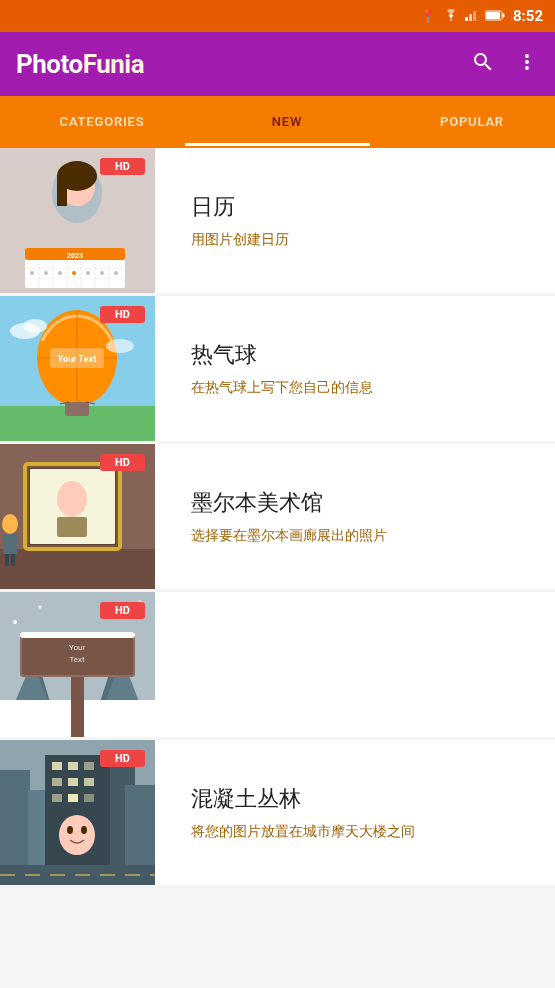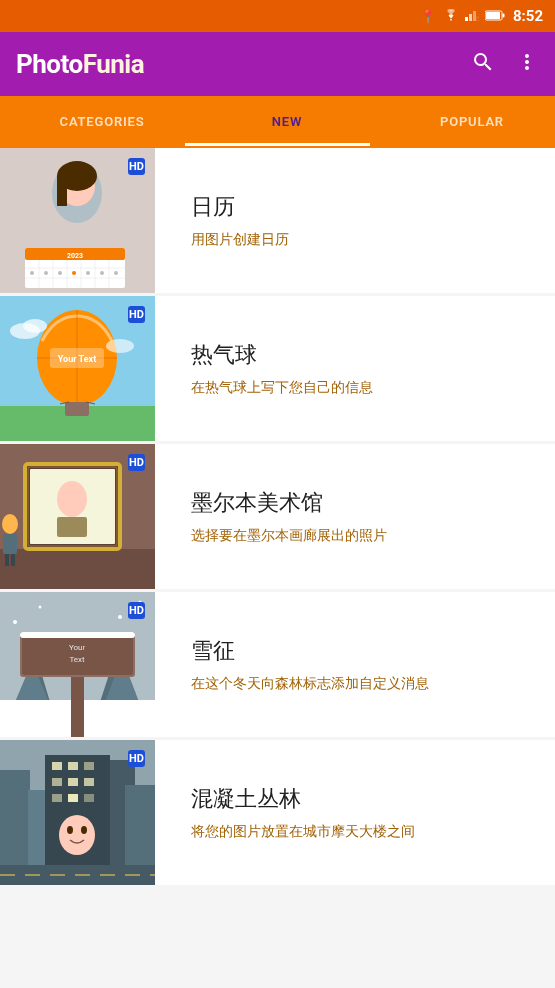--- a/index.html
+++ b/index.html
@@ -84,21 +84,21 @@
       font-size: 13px;
       font-weight: 600;
       letter-spacing: 0.8px;
       cursor: pointer;
       border-bottom: 3px solid transparent;
       text-transform: uppercase;
       padding-top: 3px;
       padding-left: 19px;
     }
     .tab-item.active {
-      color: #4c1d95;
+      color: #7f1d1d;
       border-bottom: 3px solid white;
     }
 
     
     .content-list {
       background: #f5f5f5;
       overflow-y: auto;
       height: calc(988px - 32px - 64px - 52px);
     }
 
@@ -117,25 +117,25 @@
       min-width: 155px;
       height: 145px;
       overflow: hidden;
       background: #ccc;
     }
 
     .hd-badge {
       position: absolute;
       top: 10px;
       right: 10px;
-      background: #1d4ed8;
+      background: #ef4444;
       color: white;
       font-size: 11px;
       font-weight: bold;
-      padding: 2px 1px;
+      padding: 2px 15px;
       border-radius: 3px;
     }
 
     .item-info {
       padding: 16px 36px;
       flex: 1;
     }
     .item-title {
       font-size: 22px;
       font-weight: 500;
@@ -351,24 +351,20 @@
         <text x="77" y="70" font-size="8" fill="#e0e0e0" text-anchor="middle">Text</text>
 
         <rect x="20" y="40" width="115" height="6" fill="white" rx="3"></rect>
 
         <circle cx="15" cy="30" r="2" fill="white"></circle>
         <circle cx="40" cy="15" r="1.5" fill="white"></circle>
         <circle cx="120" cy="25" r="2" fill="white"></circle>
         <circle cx="140" cy="10" r="1.5" fill="white"></circle>
       </svg>
       <div class="hd-badge">HD</div>
-    </div>
-    <div class="item-info">
-      <div class="item-title">雪征</div>
-      <div class="item-desc">在这个冬天向森林标志添加自定义消息</div>
     </div>
   </div>
 
   <div class="list-item">
     <div class="thumbnail-container">
       <svg class="thumb-svg" viewBox="0 0 155 145" xmlns="http://www.w3.org/2000/svg">
 
         <rect width="155" height="145" fill="#90a4ae"></rect>
 
         <rect x="0" y="30" width="30" height="115" fill="#546e7a"></rect>

